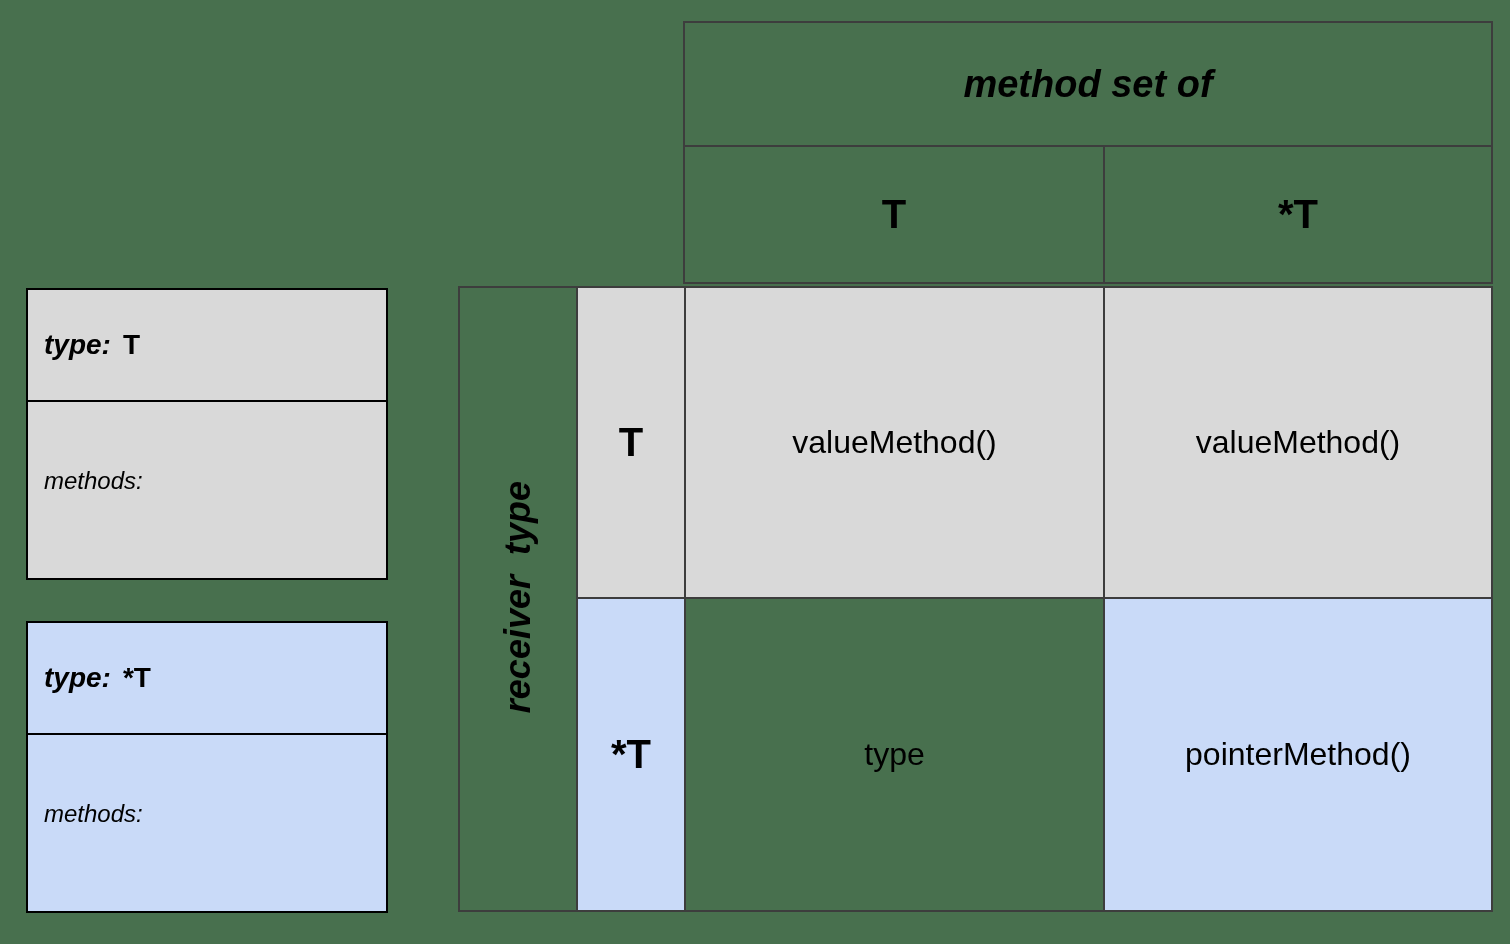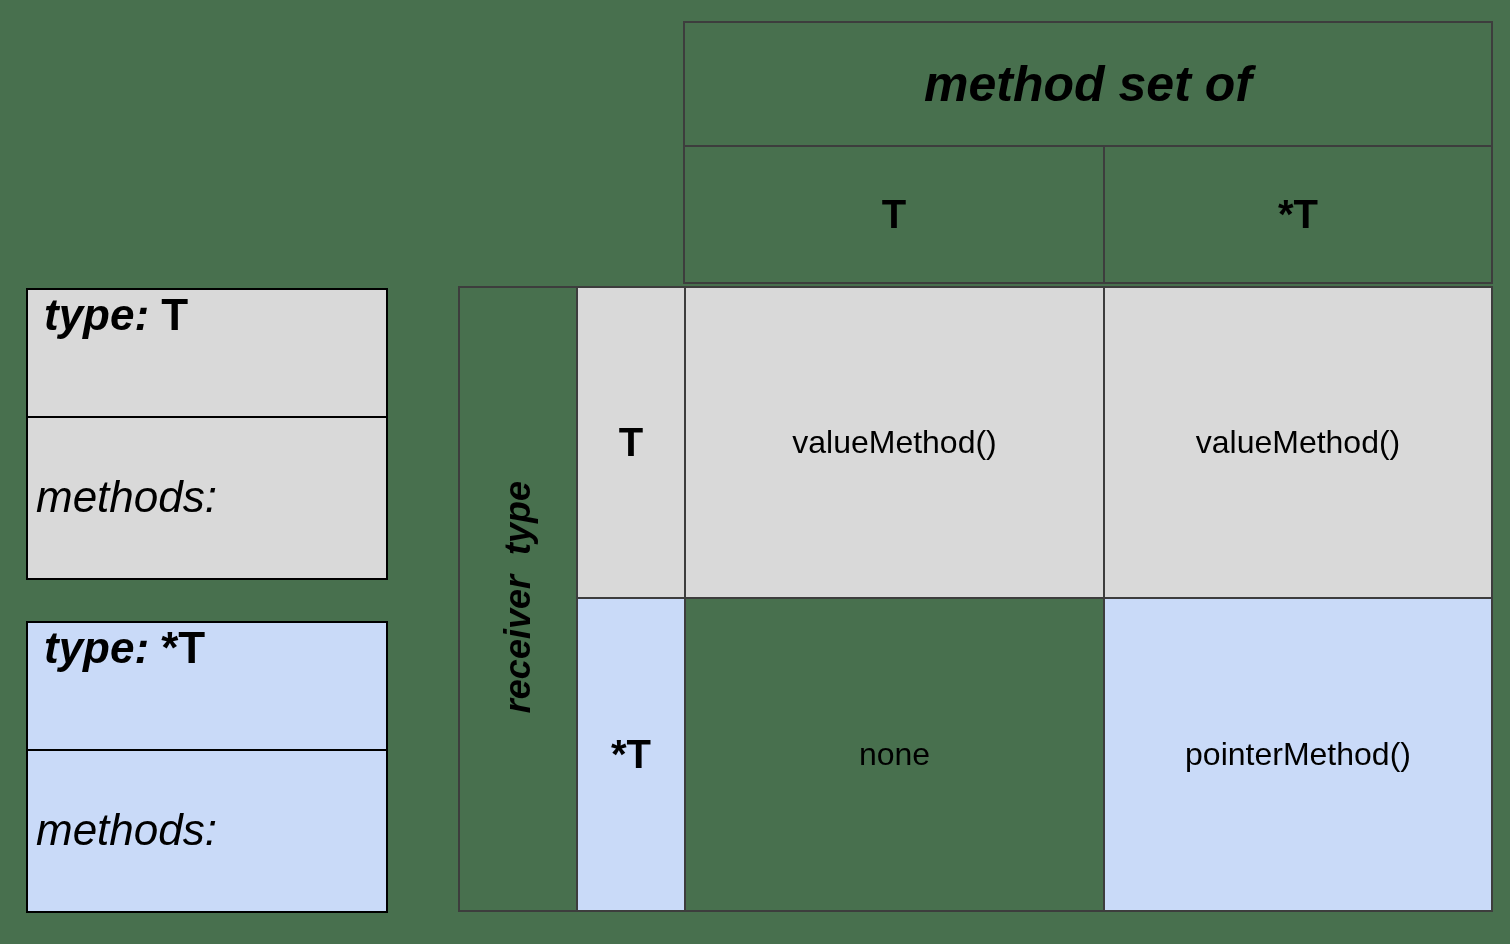--- a/index.html
+++ b/index.html
@@ -28,52 +28,52 @@
     left: 26px;
     width: 362px;
     height: 292px;
     border: 2px solid var(--box-line);
   }
   .type-box.fill-gray { background: var(--gray); }
   .type-box.fill-blue { background: var(--blue); }
   #box-value   { top: 288px; }
   #box-pointer { top: 621px; }
   .type-box-head {
-    height: 128px;
+    height: 112px;
     border-bottom: 2px solid var(--box-line);
     display: flex;
-    align-items: flex-start;
+    align-items: center;
     padding-left: 16px;
-    font-size: 44px;
+    font-size: 28px;
   }
   .type-box-head .kw  { font-weight: bold; font-style: italic; }
   .type-box-head .val { font-weight: bold; margin-left: 12px; }
   .type-box-body {
     height: 157px;
     display: flex;
     flex-direction: column;
     justify-content: center;
-    padding-left: 8px;
-    font-size: 44px;
+    padding-left: 16px;
+    font-size: 24px;
     line-height: 49px;
   }
   .methods-label { font-style: italic; }
 
   
   table { border-collapse: collapse; table-layout: fixed; position: absolute; }
   td {
     border: 2px solid var(--line);
     text-align: center;
     vertical-align: middle;
     overflow: hidden;
   }
   #matrix-header { left: 683px; top: 21px; }
   #matrix-header td.mso {
     height: 124px;
-    font-size: 50px;
+    font-size: 38px;
     font-weight: bold;
     font-style: italic;
   }
   #matrix-header td.colhead {
     height: 137px;
     font-size: 40px;
     font-weight: bold;
   }
 
   #matrix-body { left: 458px; top: 286px; }
@@ -147,19 +147,19 @@
       <tr class="row1">
         <td class="axis" rowspan="2">
           <span class="vert">receiver  type</span>
         </td>
         <td class="rowhead fill-gray">T</td>
         <td class="cell fill-gray">valueMethod()</td>
         <td class="cell fill-gray">valueMethod()</td>
       </tr>
       <tr class="row2">
         <td class="rowhead fill-blue">*T</td>
-        <td class="cell fill-none">none</td>
+        <td class="cell fill-none">type</td>
         <td class="cell fill-blue">pointerMethod()</td>
       </tr>
     </tbody>
   </table>
 
 </div>
 
 </body></html>

